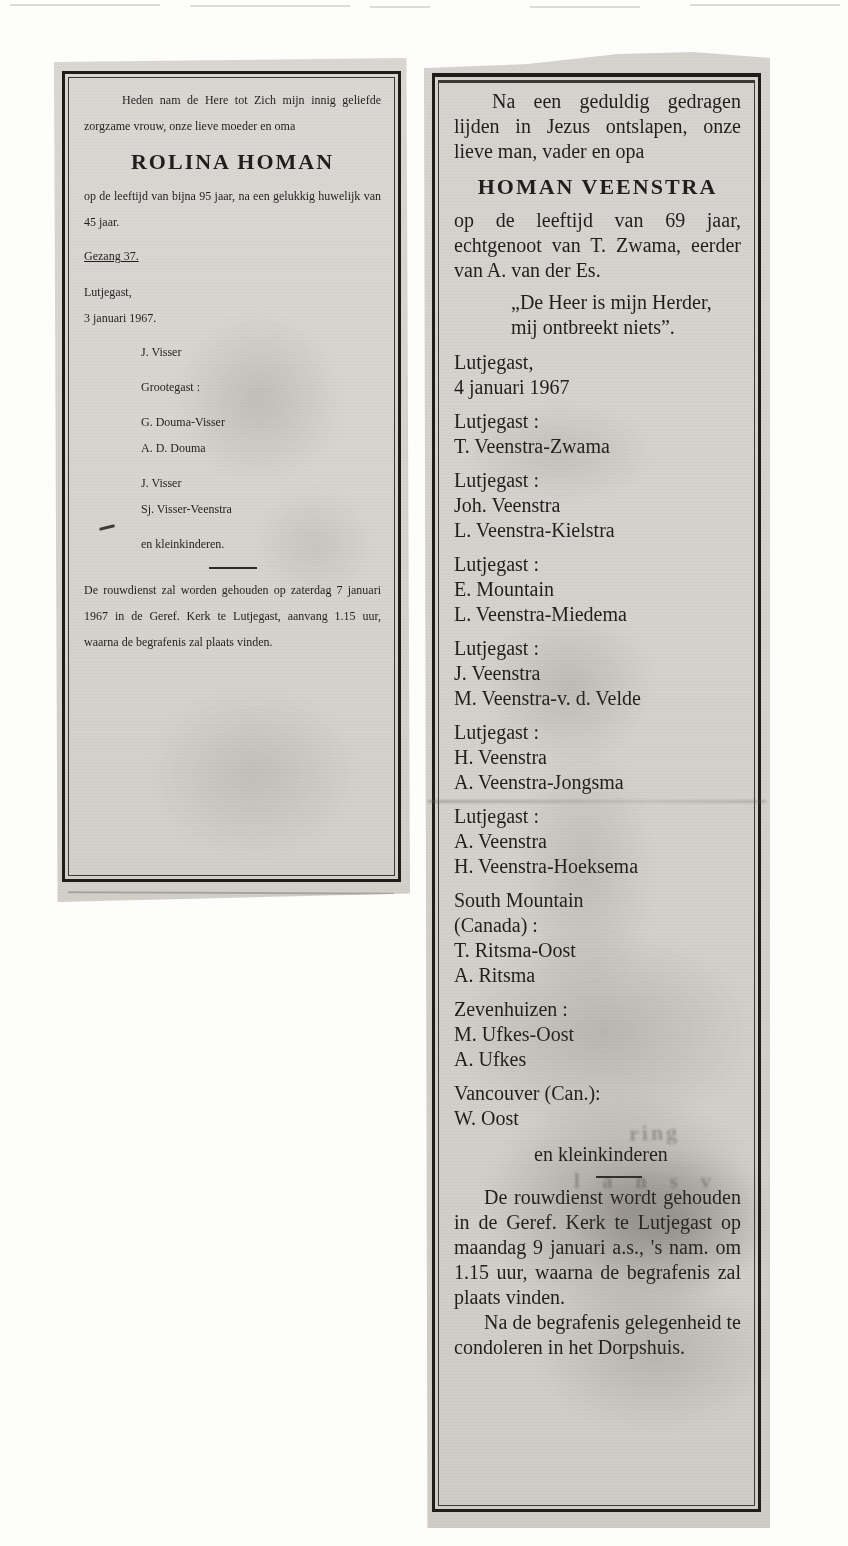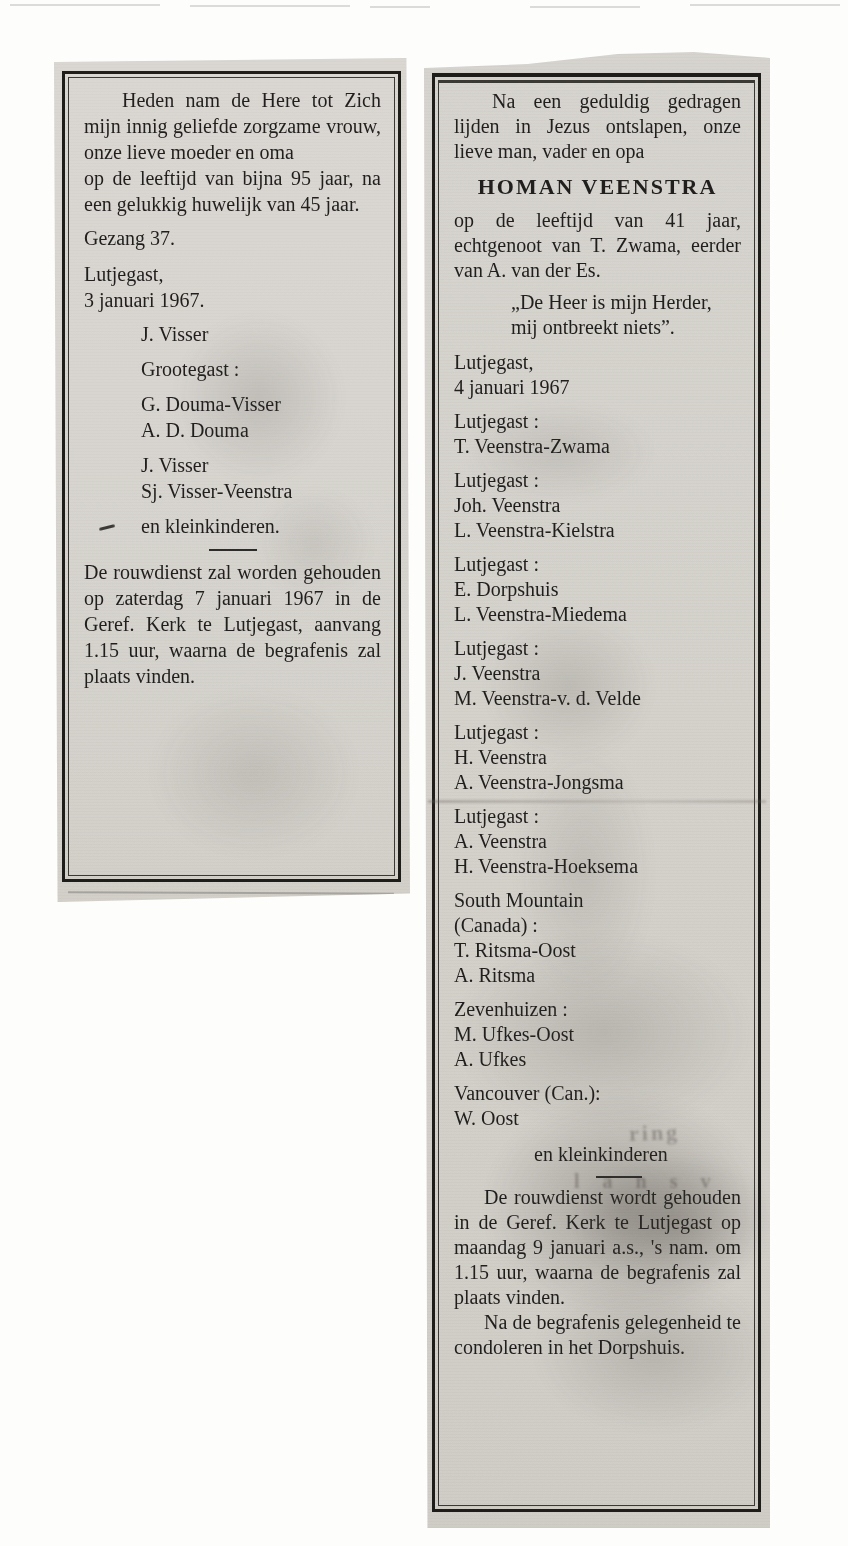--- a/index.html
+++ b/index.html
@@ -50,32 +50,32 @@
   .right-c .frame{border-top-width:4px;}
   .frame-inner{
     height:100%;
     border:1px solid #3b3934;
     padding:9px 13px 8px 15px;
     overflow:hidden;
   }
   .right-c .frame-inner{border-top-width:3px;padding:6px 13px 6px 15px;}
 
   p,h2{color:var(--ink);}
-  .left-c p{font-size:20px;line-height:26px;}
+  .left-c p{font-size:12px;line-height:26px;}
   .right-c p{font-size:20px;line-height:25px;}
   .par{text-align:justify;}
   .indent{text-indent:38px;}
   .preline{white-space:pre-line;}
 
   h2.obit-name{
     font-size:22px;line-height:26px;font-weight:bold;
     text-align:center;letter-spacing:2px;
     margin:10px 0 8px 0;
   }
-  .hymn{margin-top:8px;}
+  .hymn{margin-top:8px;text-decoration:underline;}
   .place-date{margin-top:10px;}
 
   .sig p{margin-left:57px;}
   .sig .gap{margin-top:9px;}
   .sig{margin-top:8px;}
 
   .divider{
     width:48px;border-top:2px solid #2d2c29;
     margin:10px auto 8px auto;
   }
@@ -120,20 +120,21 @@
 <div class="scan-artifact" style="left:530px;top:6px;width:110px;"></div>
 <div class="scan-artifact" style="left:690px;top:4px;width:150px;"></div>
 
 <article class="clipping left-c" style="left:54px;top:58px;width:356px;height:844px;">
   <div class="paper pad-l">
     <div class="frame">
       <div class="frame-inner">
 
         <p class="par indent">Heden nam de Here tot Zich mijn innig geliefde zorgzame vrouw, onze lieve moeder en oma</p>
 
+        <h2 class="obit-name">ROLINA HOMAN</h2>
 
         <p class="par">op de leeftijd van bijna 95 jaar, na een gelukkig huwelijk van 45 jaar.</p>
 
         <p class="hymn">Gezang 37.</p>
 
         <p class="place-date preline">Lutjegast,
 3 januari 1967.</p>
 
         <div class="sig">
           <p>J. Visser</p>
@@ -162,40 +163,40 @@
 
 <article class="clipping right-c" style="left:424px;top:52px;width:346px;height:1476px;">
   <div class="paper pad-r">
     <div class="frame">
       <div class="frame-inner">
 
         <p class="par indent">Na een geduldig gedragen lijden in Jezus ontslapen, onze lieve man, vader en opa</p>
 
         <h2 class="obit-name">HOMAN VEENSTRA</h2>
 
-        <p class="par">op de leeftijd van 41 jaar, echtgenoot van T. Zwama, eerder van A. van der Es.</p>
+        <p class="par">op de leeftijd van 69 jaar, echtgenoot van T. Zwama, eerder van A. van der Es.</p>
 
         <p class="quote">„De Heer is mijn Herder, mij ontbreekt niets”.</p>
 
         <p class="place-date preline">Lutjegast,
 4 januari 1967</p>
 
         <div>
           <div class="group">
             <p class="loc preline">Lutjegast :</p>
             <p>T. Veenstra-Zwama</p>
           </div>
           <div class="group">
             <p class="loc preline">Lutjegast :</p>
             <p>Joh. Veenstra</p>
             <p>L. Veenstra-Kielstra</p>
           </div>
           <div class="group">
             <p class="loc preline">Lutjegast :</p>
-            <p>E. Dorpshuis</p>
+            <p>E. Mountain</p>
             <p>L. Veenstra-Miedema</p>
           </div>
           <div class="group">
             <p class="loc preline">Lutjegast :</p>
             <p>J. Veenstra</p>
             <p>M. Veenstra-v. d. Velde</p>
           </div>
           <div class="group">
             <p class="loc preline">Lutjegast :</p>
             <p>H. Veenstra</p>

